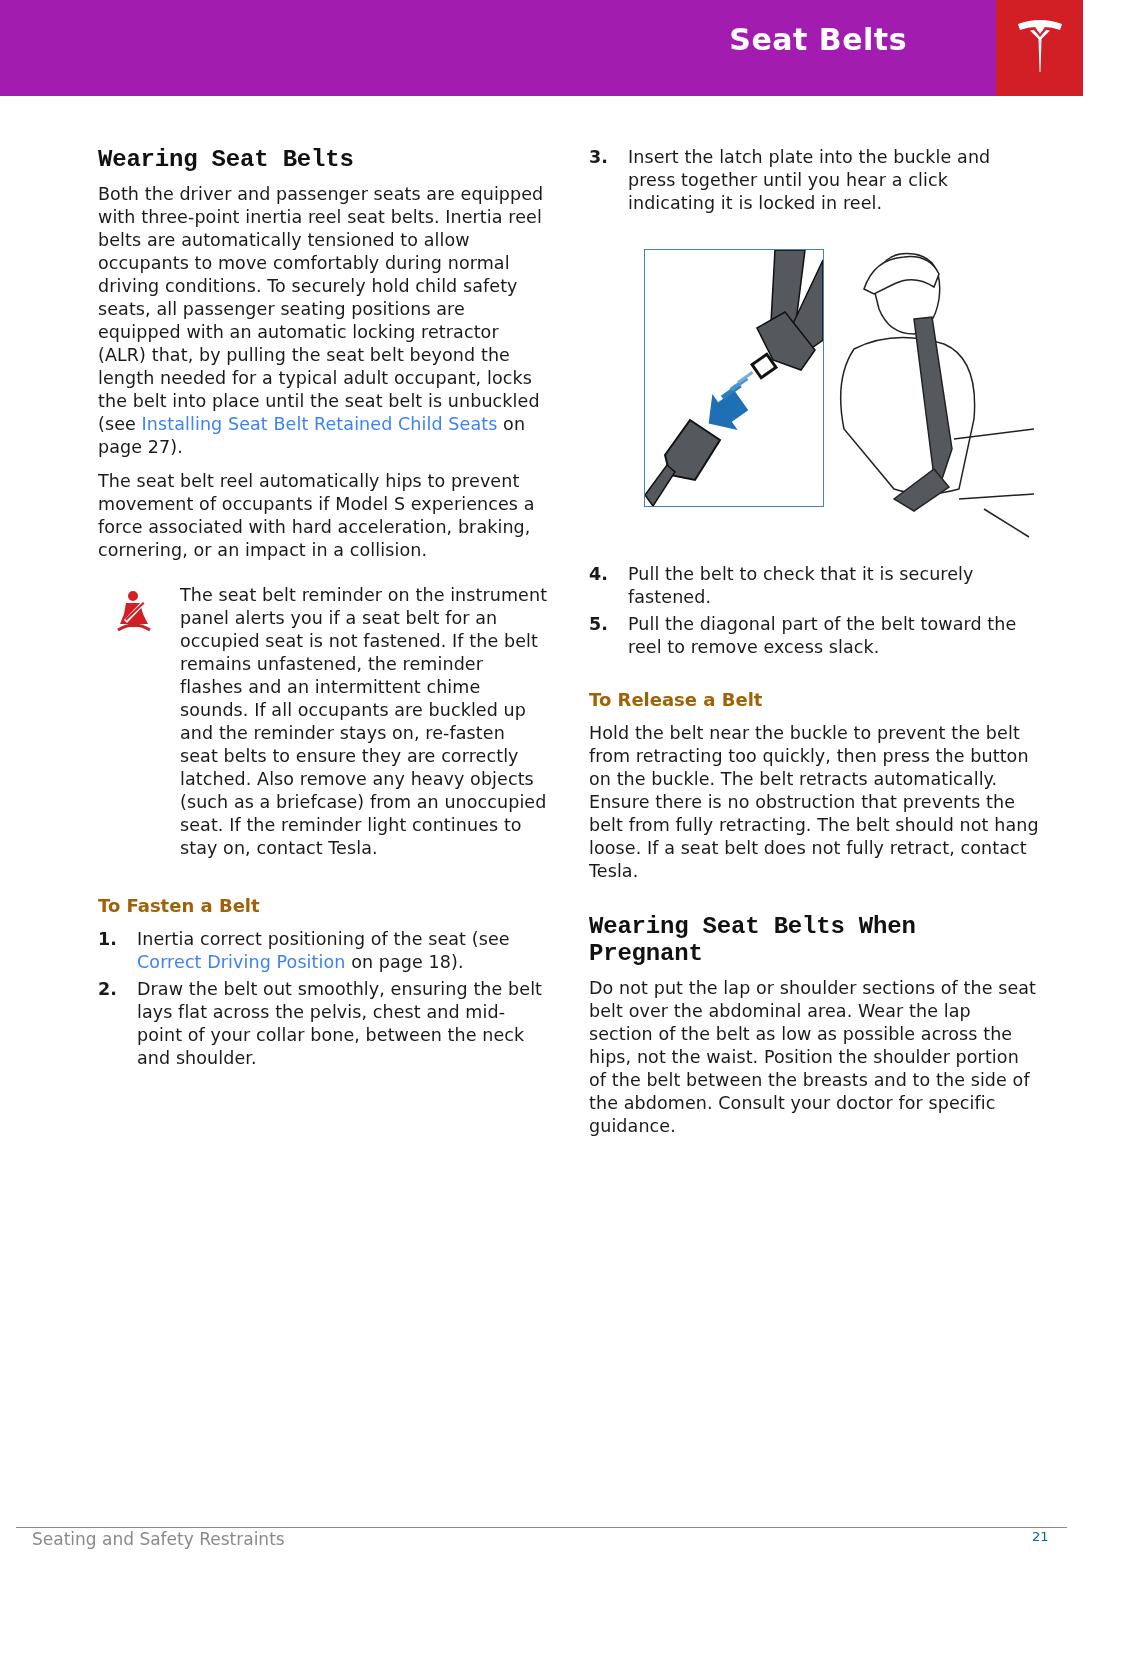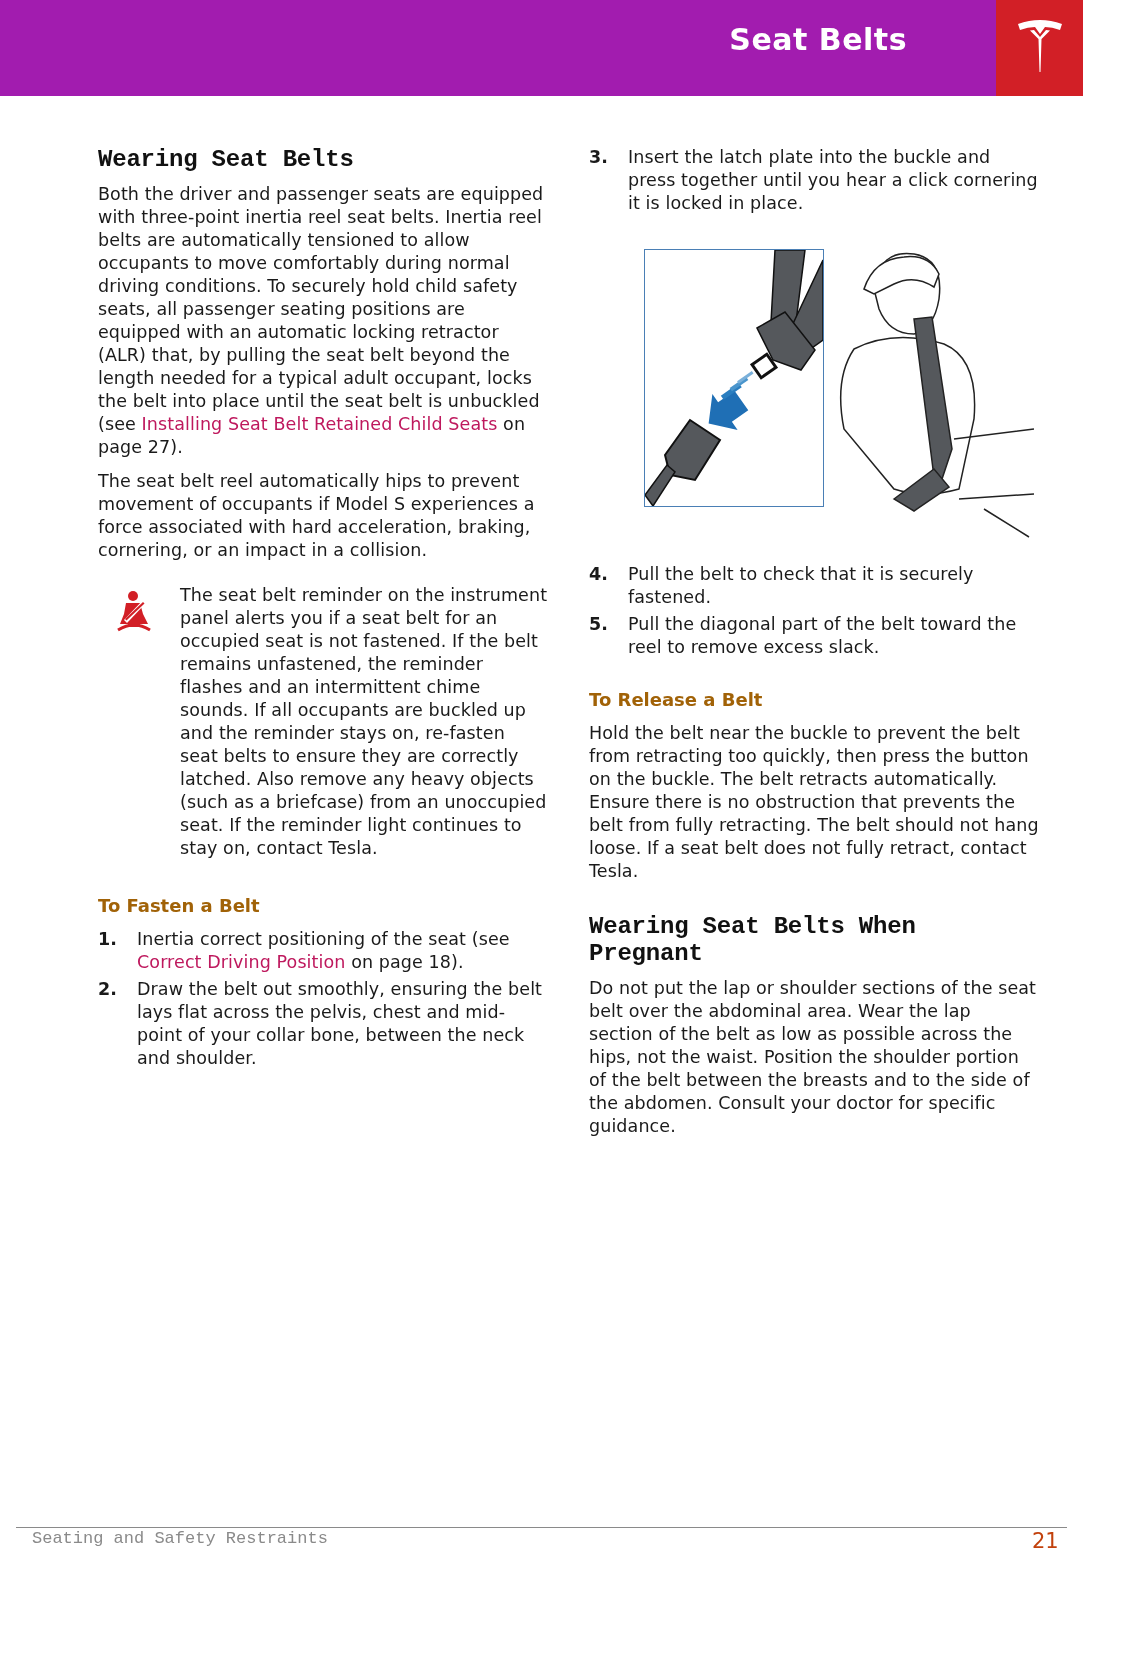--- a/index.html
+++ b/index.html
@@ -31,21 +31,21 @@
       font-size: 24px; font-weight: bold; margin: 6px 0 10px 0; color: #111;
       font-family: Liberation Mono, monospace; letter-spacing: -0.2px;
     }
     h2.sub {
       font-size: 18px; font-weight: bold; margin: 0 0 12px 0; color: #a16207;
     }
     p {
       font-size: 17.5px; line-height: 23px; margin: 0 0 11px 0; color: #1a1a1a;
       letter-spacing: 0.1px;
     }
-    .link { color: #be185d; }
+    .link { color: #3b82f6; }
     .note {
       position: relative; padding-left: 82px; margin-top: 22px; margin-bottom: 35px;
     }
     .note-icon { position: absolute; left: 18px; top: 6px; }
     ol.steps { list-style: none; margin: 0; padding: 0; }
     ol.steps li {
       position: relative; padding-left: 39px; font-size: 17.5px; line-height: 23px;
       margin-bottom: 4px; letter-spacing: 0.1px;
     }
     ol.steps li .num {
@@ -56,24 +56,24 @@
     }
     .inset {
       position: absolute; left: 55px; top: 8px; width: 178px; height: 256px;
       border: 1.5px solid #4a7fb5; background: #fff; overflow: hidden;
     }
     .footer-line {
       position: absolute; left: 16px; top: 1527px; width: 1051px; height: 1px;
       background: #8a8a8a;
     }
     .footer-left {
-      position: absolute; left: 32px; top: 1529px; font-size: 17px; color: #8a8a8a; font-family: Liberation Mono, monospace;
+      position: absolute; left: 32px; top: 1529px; font-size: 17px; color: #8a8a8a;
     }
     .footer-right {
-      position: absolute; left: 1032px; top: 1529px; font-size: 21px; color: #c2410c;
+      position: absolute; left: 1032px; top: 1529px; font-size: 13px; color: #0369a1;
     }
   </style>
 </head>
 <body>
 
 <div class="header">
   <div class="header-title">Seat Belts</div>
 </div>
 <div class="logo-block">
   <svg width="48" height="56" viewBox="0 0 48 56">
@@ -111,21 +111,21 @@
       <span class="num">2.</span>
       <span>Draw the belt out smoothly, ensuring the belt lays flat across the pelvis, chest and mid-point of your collar bone, between the neck and shoulder.</span>
     </li>
   </ol>
 </div>
 
 <div class="col col-right" style="top:146px;">
   <ol class="steps">
     <li>
       <span class="num">3.</span>
-      <span>Insert the latch plate into the buckle and press together until you hear a click cornering it is locked in place.</span>
+      <span>Insert the latch plate into the buckle and press together until you hear a click indicating it is locked in reel.</span>
     </li>
   </ol>
 
   <div class="illustration">
     <div class="inset">
       <svg width="178" height="256" viewBox="0 0 178 256">
         <path d="M130 0 L160 0 L150 80 L125 90 Z" fill="#55585c" stroke="#111" stroke-width="1.5"></path>
         <path d="M178 10 L178 90 L150 110 L145 80 Z" fill="#55585c" stroke="#111" stroke-width="1.5"></path>
         <path d="M112 78 L140 62 L170 100 L156 120 L128 110 Z" fill="#55585c" stroke="#111" stroke-width="1.5"></path>
         <rect x="110" y="108" width="18" height="16" transform="rotate(-35 119 116)" fill="#fff" stroke="#111" stroke-width="3"></rect>

